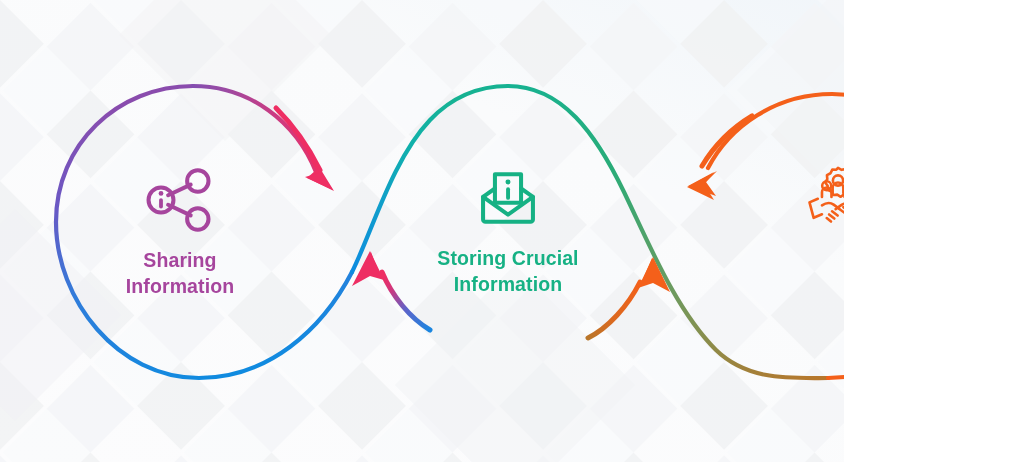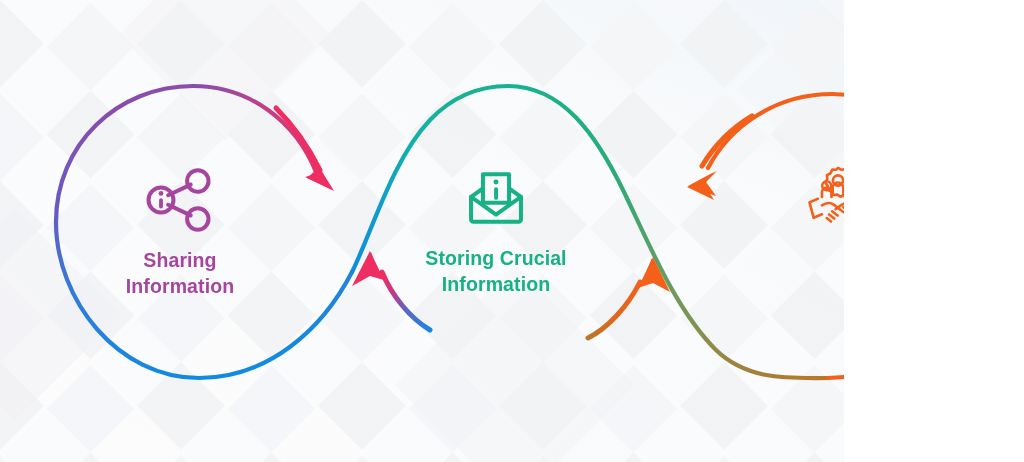--- a/index.html
+++ b/index.html
@@ -43,21 +43,21 @@
   }
   .node-label {
     margin-top: 10px;
     font-size: 19.5px;
     font-weight: bold;
     line-height: 1.32;
     letter-spacing: 0.1px;
     white-space: pre-line;
   }
   #node-0 { left: 65px; top: 162px; }
-  #node-1 { left: 381px; top: 160px; }
+  #node-1 { left: 393px; top: 160px; }
   #node-2 { left: 723px; top: 162px; }
 </style>
 </head>
 <body>
 
 <div id="infographic">
 
   <svg id="bg-layer" viewBox="0 0 1024 462" aria-hidden="true">
     <defs>
       <linearGradient id="bgTint" x1="0" y1="1" x2="1" y2="0">

